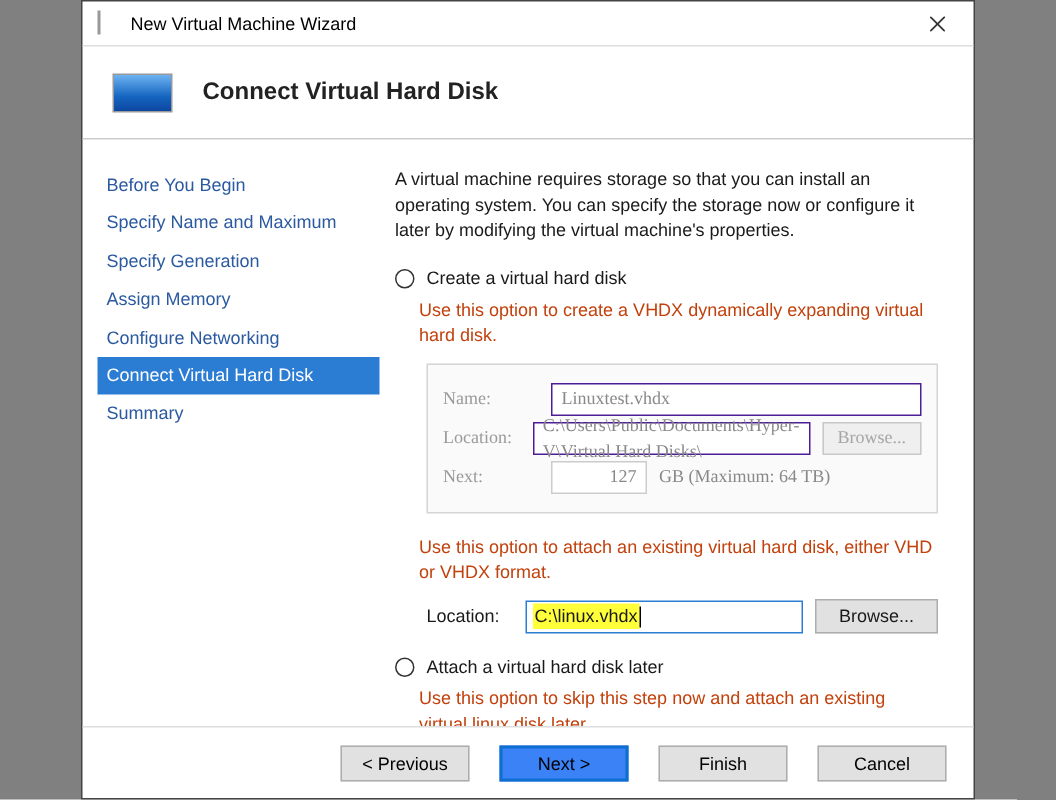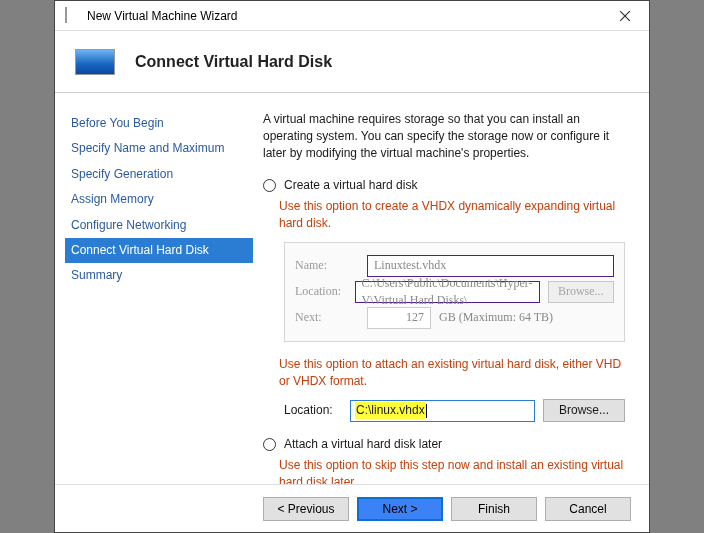--- a/index.html
+++ b/index.html
@@ -136,21 +136,21 @@
   }
   .location-hl { background: #ffff3a; padding: 0 1px; }
   .cursor { display:inline-block; width:1px; height:14px; background:#000; vertical-align:middle; margin-left:0px; }
   .browse-active {
     width: 82px; height: 23px; border:1px solid #adadad; background:#e1e1e1;
     display:flex; align-items:center; justify-content:center; cursor:pointer;
   }
   .footer {
     height: 48px; border-top:1px solid #ddd;
     display:flex; align-items:center; justify-content:flex-end;
-    padding: 4px 18px; gap: 8px;
+    padding: 4px 18px; gap: 20px;
   }
   .btn {
     min-width: 86px; height: 24px; border:1px solid #adadad;
     background:#e1e1e1; display:flex; align-items:center; justify-content:center;
     cursor:pointer; padding: 0 10px;
   }
   .btn.default { border:2px solid #0f6fd1; background:#3b82f6; }
 </style>
 </head>
 <body>
@@ -218,21 +218,21 @@
           <span class="location-hl">C:\linux.vhdx</span>
             <span class="cursor"></span>
         </span>
         <span class="browse-active">Browse...</span>
       </div>
 
       <div class="radio-row">
         <span class="radio"></span>
         <span>Attach a virtual hard disk later</span>
       </div>
-      <div class="option-desc">Use this option to skip this step now and install an existing virtual hard disk later.</div>
+      <div class="option-desc">Use this option to skip this step now and attach an existing virtual linux disk later.</div>
     </div>
   </div>
 
   <div class="footer">
     <div class="btn">&lt; Previous</div>
     <div class="btn default">Next &gt;</div>
     <div class="btn">Finish</div>
     <div class="btn">Cancel</div>
   </div>
 

